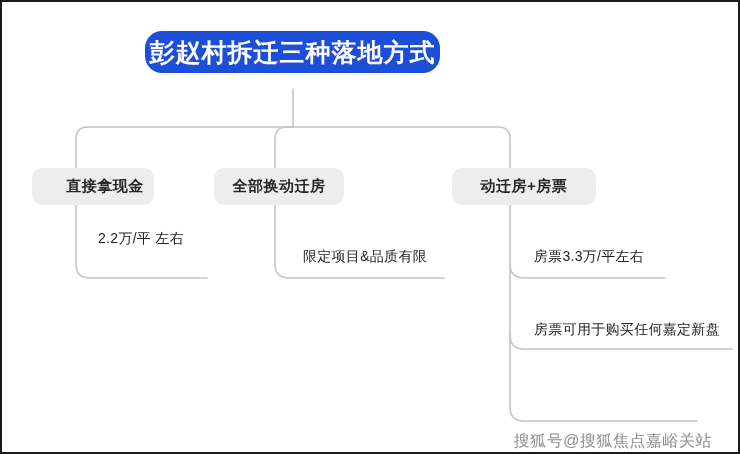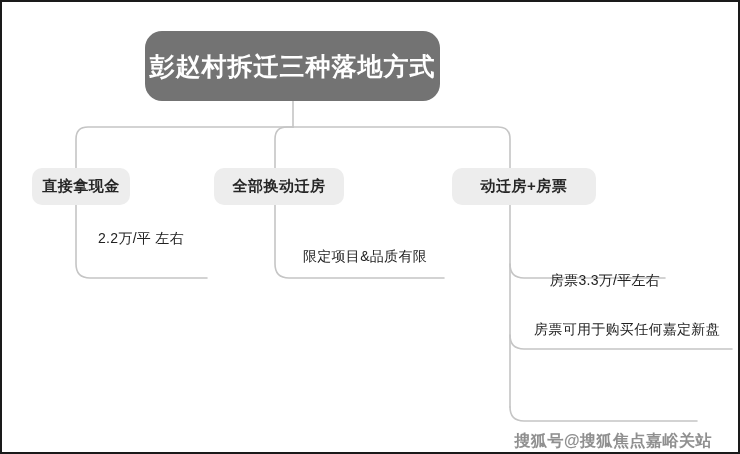--- a/index.html
+++ b/index.html
@@ -7,48 +7,48 @@
     position:relative;
     width:740px;height:454px;
     box-sizing:border-box;
     border:2px solid #1a1a1a;
     background:#ffffff;
     font-family:"Liberation Sans","DejaVu Sans",sans-serif;
     overflow:hidden;
   }
   .connectors{position:absolute;left:0;top:0;width:740px;height:454px;}
   .root-node{
-    position:absolute;left:143px;top:29px;width:295px;height:70px;
-    background:#737373;border-radius:17px;
+    position:absolute;left:143px;top:29px;width:295px;height:42px;
+    background:#1d4ed8;border-radius:17px;
     display:flex;align-items:center;justify-content:center;
     color:#ffffff;font-size:25px;font-weight:bold;letter-spacing:1px;
   }
   .branch-node{
     position:absolute;height:37px;top:166px;
     background:#ededed;border-radius:10px;
     display:flex;align-items:center;justify-content:center;
     color:#262626;font-size:15px;font-weight:600;letter-spacing:0.5px;
   }
-  .branch-1{left:30px;width:98px;}
+  .branch-1{left:30px;width:98px;padding-left:24px;}
   .branch-2{left:212px;width:130px;}
   .branch-3{left:450px;width:144px;}
   .leaf-label{
     position:absolute;
     color:#222222;font-size:14px;font-weight:400;
     text-align:center;letter-spacing:0.3px;
     line-height:18px;
   }
   .leaf-1-0{left:73px;top:227px;width:132px;}
   .leaf-2-0{left:283px;top:245px;width:160px;}
-  .leaf-3-0{left:530px;top:245px;width:146px;margin-top:24px;}
+  .leaf-3-0{left:514px;top:245px;width:146px;}
   .leaf-3-1{left:518px;top:318px;width:214px;}
   .leaf-3-2{left:518px;top:391px;width:178px;}
   .watermark{
     position:absolute;right:26px;top:429px;
-    font-size:16px;font-weight:bold;
+    font-size:16px;font-weight:normal;
     color:#8f8f8f;
     text-shadow:1.5px 1.5px 0 #ffffff, -0.5px -0.5px 0 #f2f2f2;
     letter-spacing:0.5px;
     white-space:nowrap;
   }
 </style>
 </head>
 <body>
 
 <div class="canvas">

